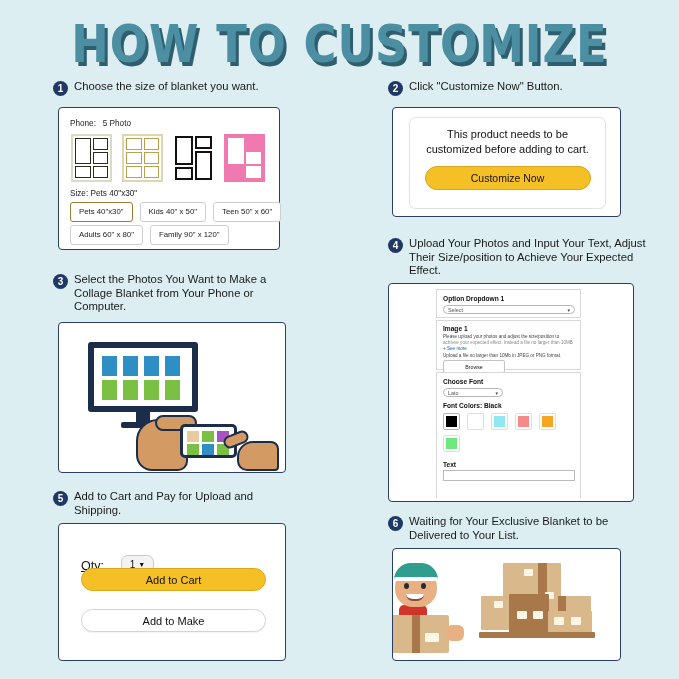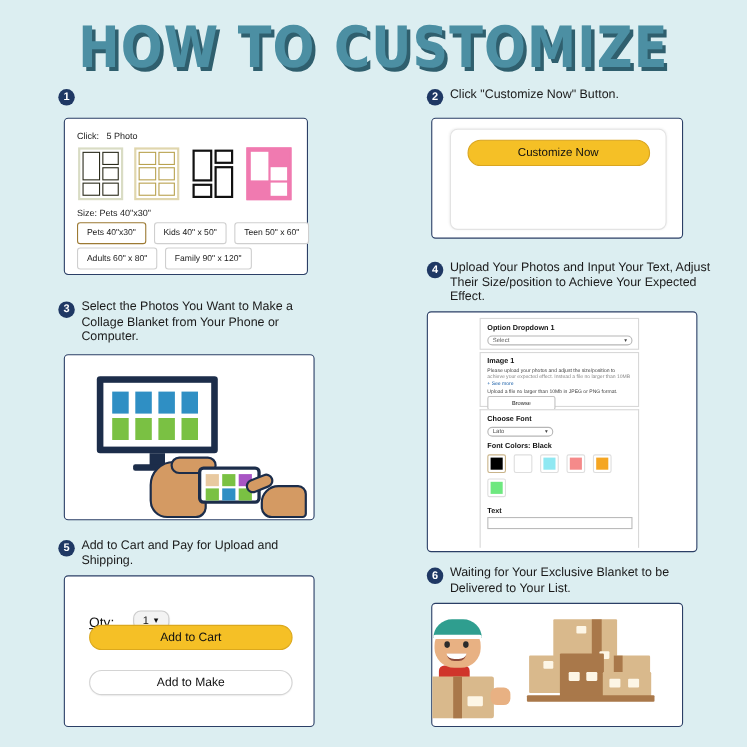--- a/index.html
+++ b/index.html
@@ -295,26 +295,27 @@
 </style>
 </head>
 <body>
 
 <div class="page">
 
   <div class="title">HOW TO CUSTOMIZE</div>
 
   <div class="step-head" style="left:53px; top:80px; width:300px;">
     <span class="badge">1</span>
+    <span class="step-text">Choose the size of blanket you want.</span>
   </div>
 
   <div class="panel" style="left:58px; top:107px; width:222px; height:143px;">
 
     <div class="s1-label" style="left:11px; top:11px;">
-      <span>Click:</span>
+      <span>Phone:</span>
       &nbsp;&nbsp;<span>5 Photo</span>
     </div>
 
     <div class="thumbs" style="left:12px; top:26px;">
       <div class="thumb t-olive grid-a">
         <span class="cellbox c1"></span>
         <span class="cellbox c2"></span>
         <span class="cellbox c3"></span>
         <span class="cellbox c4"></span>
         <span class="cellbox c5"></span>
@@ -353,20 +354,21 @@
     </div>
   </div>
 
   <div class="step-head" style="left:388px; top:80px; width:260px;">
     <span class="badge">2</span>
     <span class="step-text">Click "Customize Now" Button.</span>
   </div>
 
   <div class="panel" style="left:392px; top:107px; width:229px; height:110px;">
     <div class="card-inner" style="left:16px; top:9px; width:197px; height:92px;">
+      <div class="cust-msg">This product needs to be customized before adding to cart.</div>
       <div class="btn-yellow">Customize Now</div>
     </div>
   </div>
 
   <div class="step-head" style="left:53px; top:273px; width:245px;">
     <span class="badge">3</span>
     <span class="step-text">Select the Photos You Want to Make a Collage Blanket from Your Phone or Computer.</span>
   </div>
 
   <div class="panel" style="left:58px; top:322px; width:228px; height:151px;">

